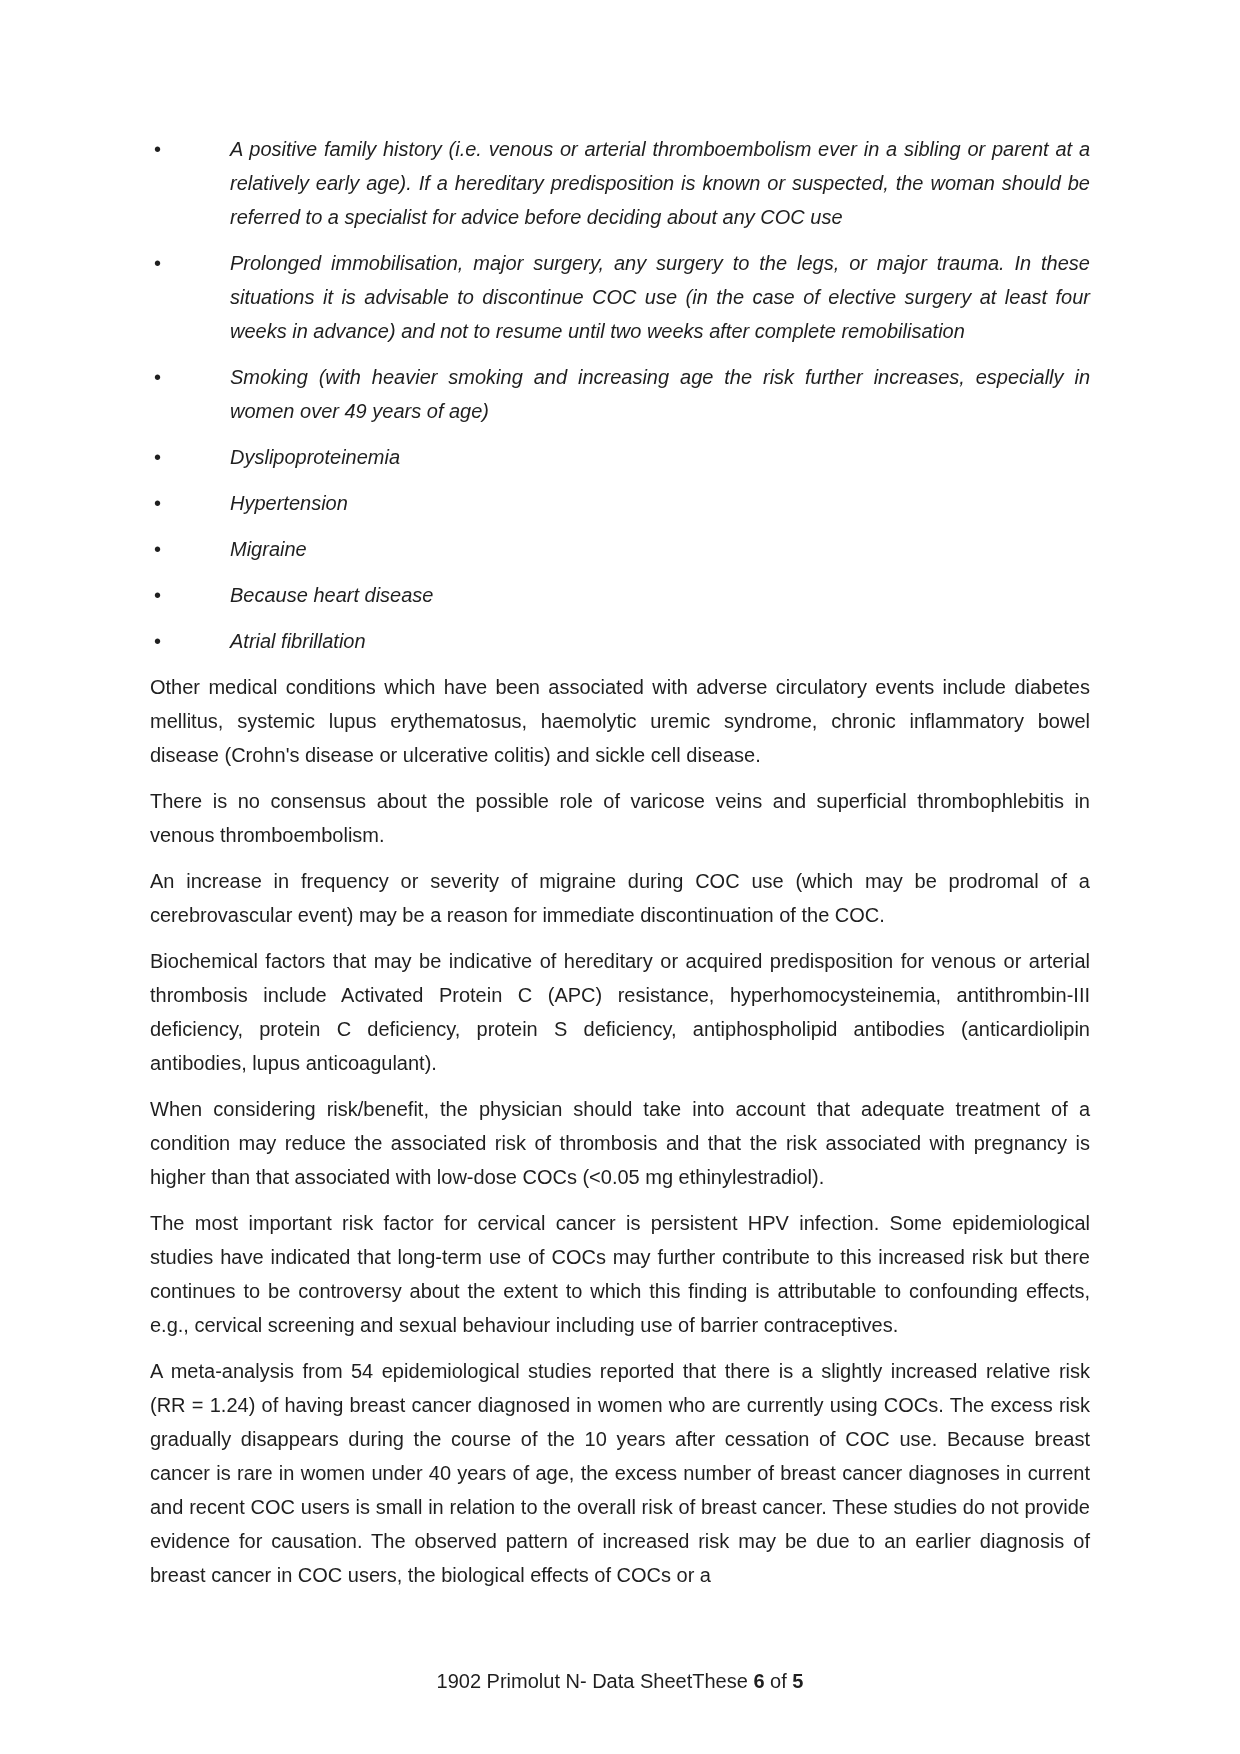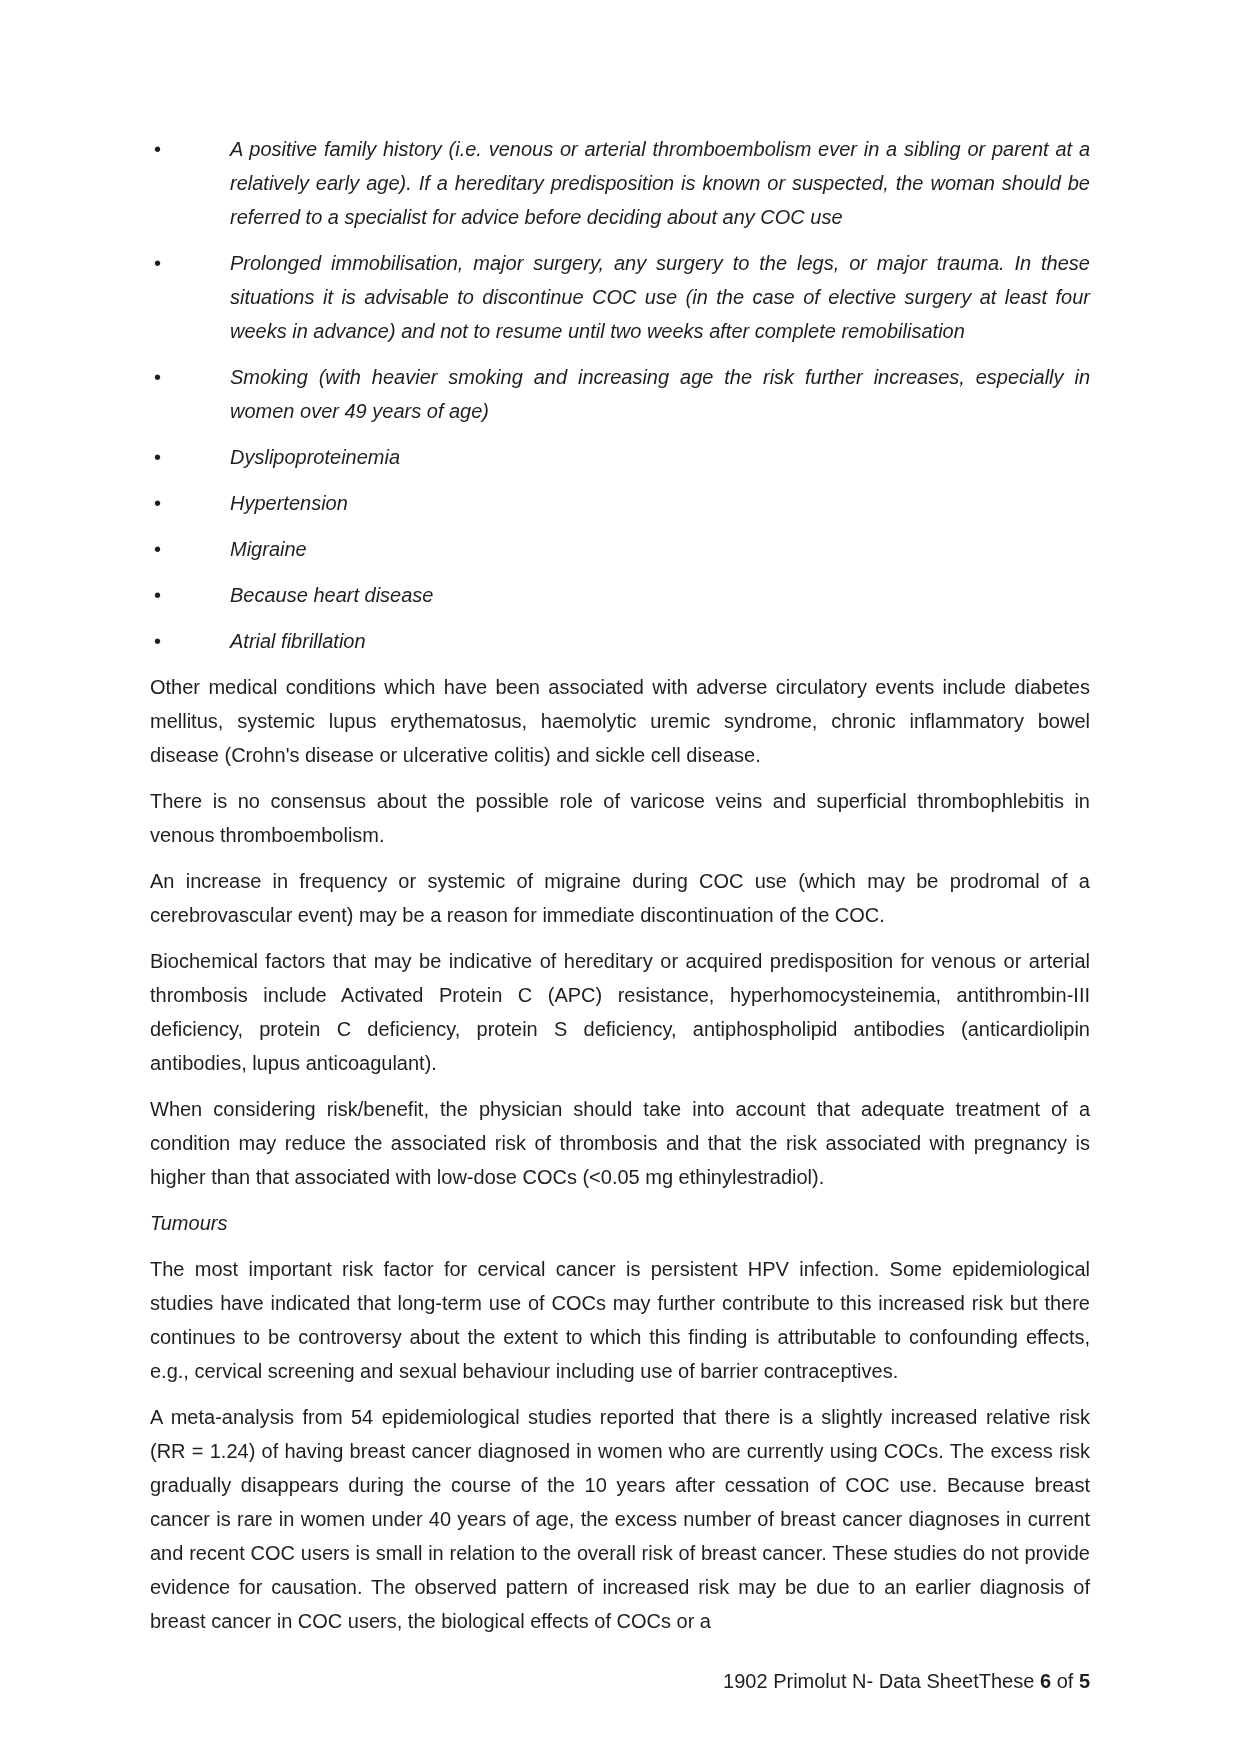--- a/index.html
+++ b/index.html
@@ -45,21 +45,21 @@
     margin-bottom: 12px;
   }
   .footer {
     position: absolute;
     left: 150px;
     top: 1666px;
     width: 940px;
     font-size: 20px;
     line-height: 30px;
     display: flex;
-    justify-content: flex-end;
+    justify-content: center;
   }
   .footer b { font-weight: bold; }
 </style>
 </head>
 <body>
 
 <div class="page">
   <div class="content">
 
     <div class="bullet-item">
@@ -90,25 +90,24 @@
       <span class="bullet-marker">•</span>
       <div class="bullet-text">Because heart disease</div>
     </div>
     <div class="bullet-item">
       <span class="bullet-marker">•</span>
       <div class="bullet-text">Atrial fibrillation</div>
     </div>
 
     <p class="body-para">Other medical conditions which have been associated with adverse circulatory events include diabetes mellitus, systemic lupus erythematosus, haemolytic uremic syndrome, chronic inflammatory bowel disease (Crohn's disease or ulcerative colitis) and sickle cell disease.</p>
     <p class="body-para">There is no consensus about the possible role of varicose veins and superficial thrombophlebitis in venous thromboembolism.</p>
-    <p class="body-para">An increase in frequency or systemic of migraine during COC use (which may be prodromal of a cerebrovascular event) may be a reason for immediate discontinuation of the COC.</p>
+    <p class="body-para">An increase in frequency or severity of migraine during COC use (which may be prodromal of a cerebrovascular event) may be a reason for immediate discontinuation of the COC.</p>
     <p class="body-para">Biochemical factors that may be indicative of hereditary or acquired predisposition for venous or arterial thrombosis include Activated Protein C (APC) resistance, hyperhomocysteinemia, antithrombin-III deficiency, protein C deficiency, protein S deficiency, antiphospholipid antibodies (anticardiolipin antibodies, lupus anticoagulant).</p>
     <p class="body-para">When considering risk/benefit, the physician should take into account that adequate treatment of a condition may reduce the associated risk of thrombosis and that the risk associated with pregnancy is higher than that associated with low-dose COCs (&lt;0.05 mg ethinylestradiol).</p>
 
-    <p class="section-heading">Tumours</p>
 
     <p class="body-para">The most important risk factor for cervical cancer is persistent HPV infection. Some epidemiological studies have indicated that long-term use of COCs may further contribute to this increased risk but there continues to be controversy about the extent to which this finding is attributable to confounding effects, e.g., cervical screening and sexual behaviour including use of barrier contraceptives.</p>
     <p class="body-para">A meta-analysis from 54 epidemiological studies reported that there is a slightly increased relative risk (RR = 1.24) of having breast cancer diagnosed in women who are currently using COCs. The excess risk gradually disappears during the course of the 10 years after cessation of COC use. Because breast cancer is rare in women under 40 years of age, the excess number of breast cancer diagnoses in current and recent COC users is small in relation to the overall risk of breast cancer. These studies do not provide evidence for causation. The observed pattern of increased risk may be due to an earlier diagnosis of breast cancer in COC users, the biological effects of COCs or a</p>
 
   </div>
 
   <div class="footer">
     <span>1902 Primolut N- Data Sheet</span>
     <span>
       <span>These</span>

